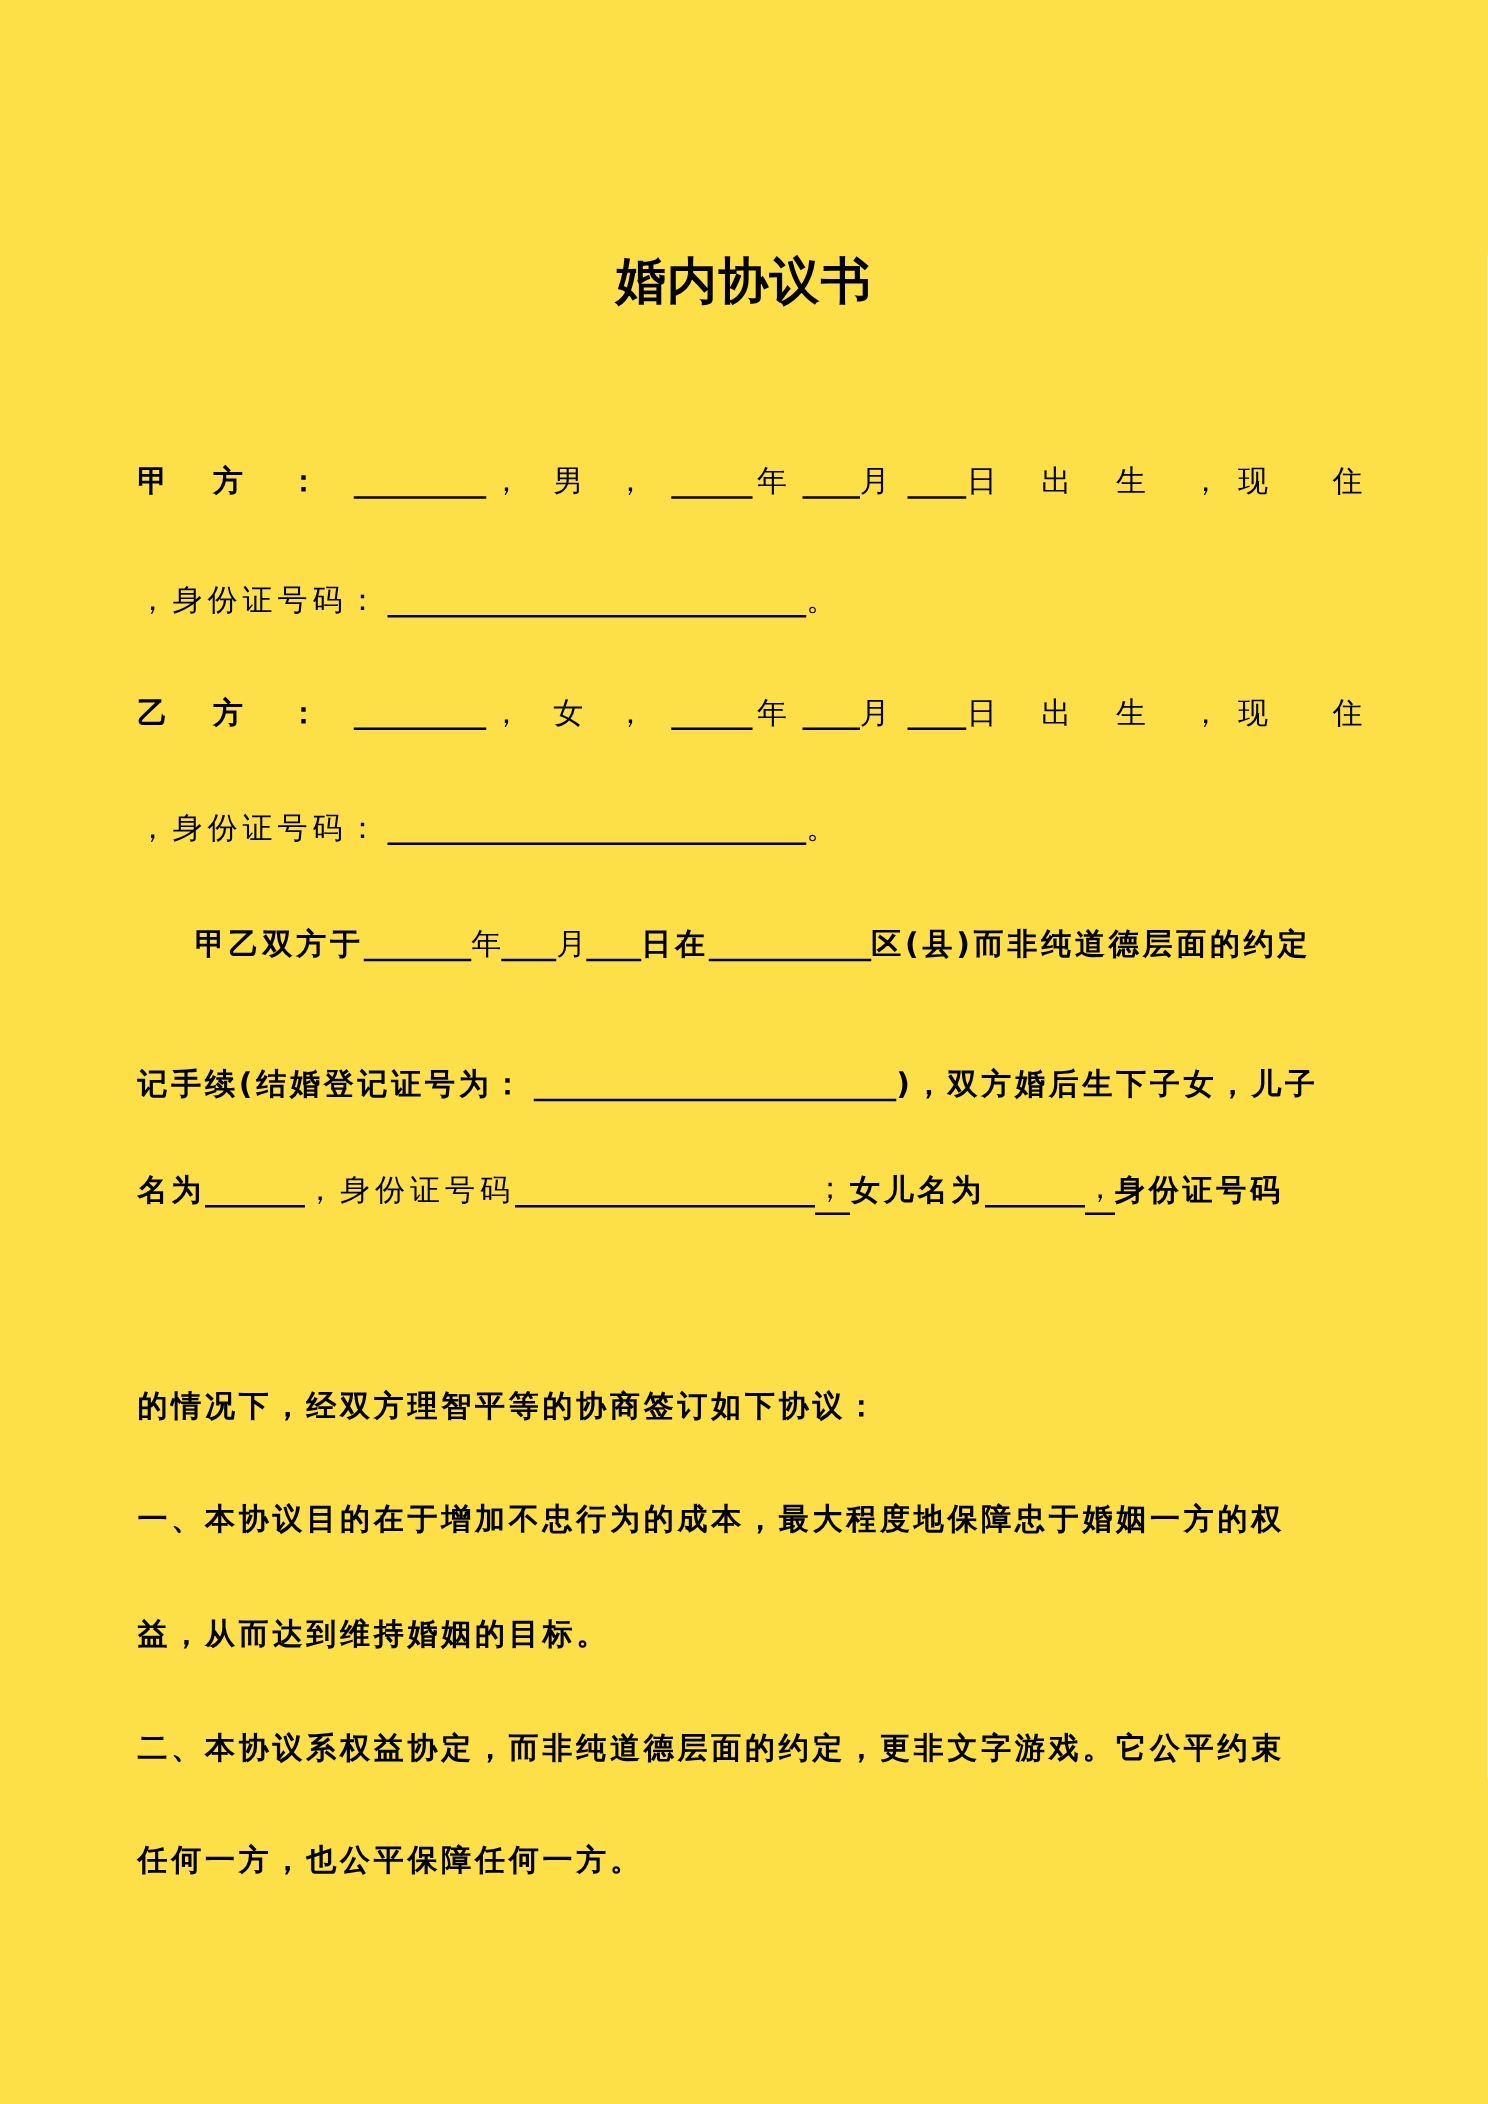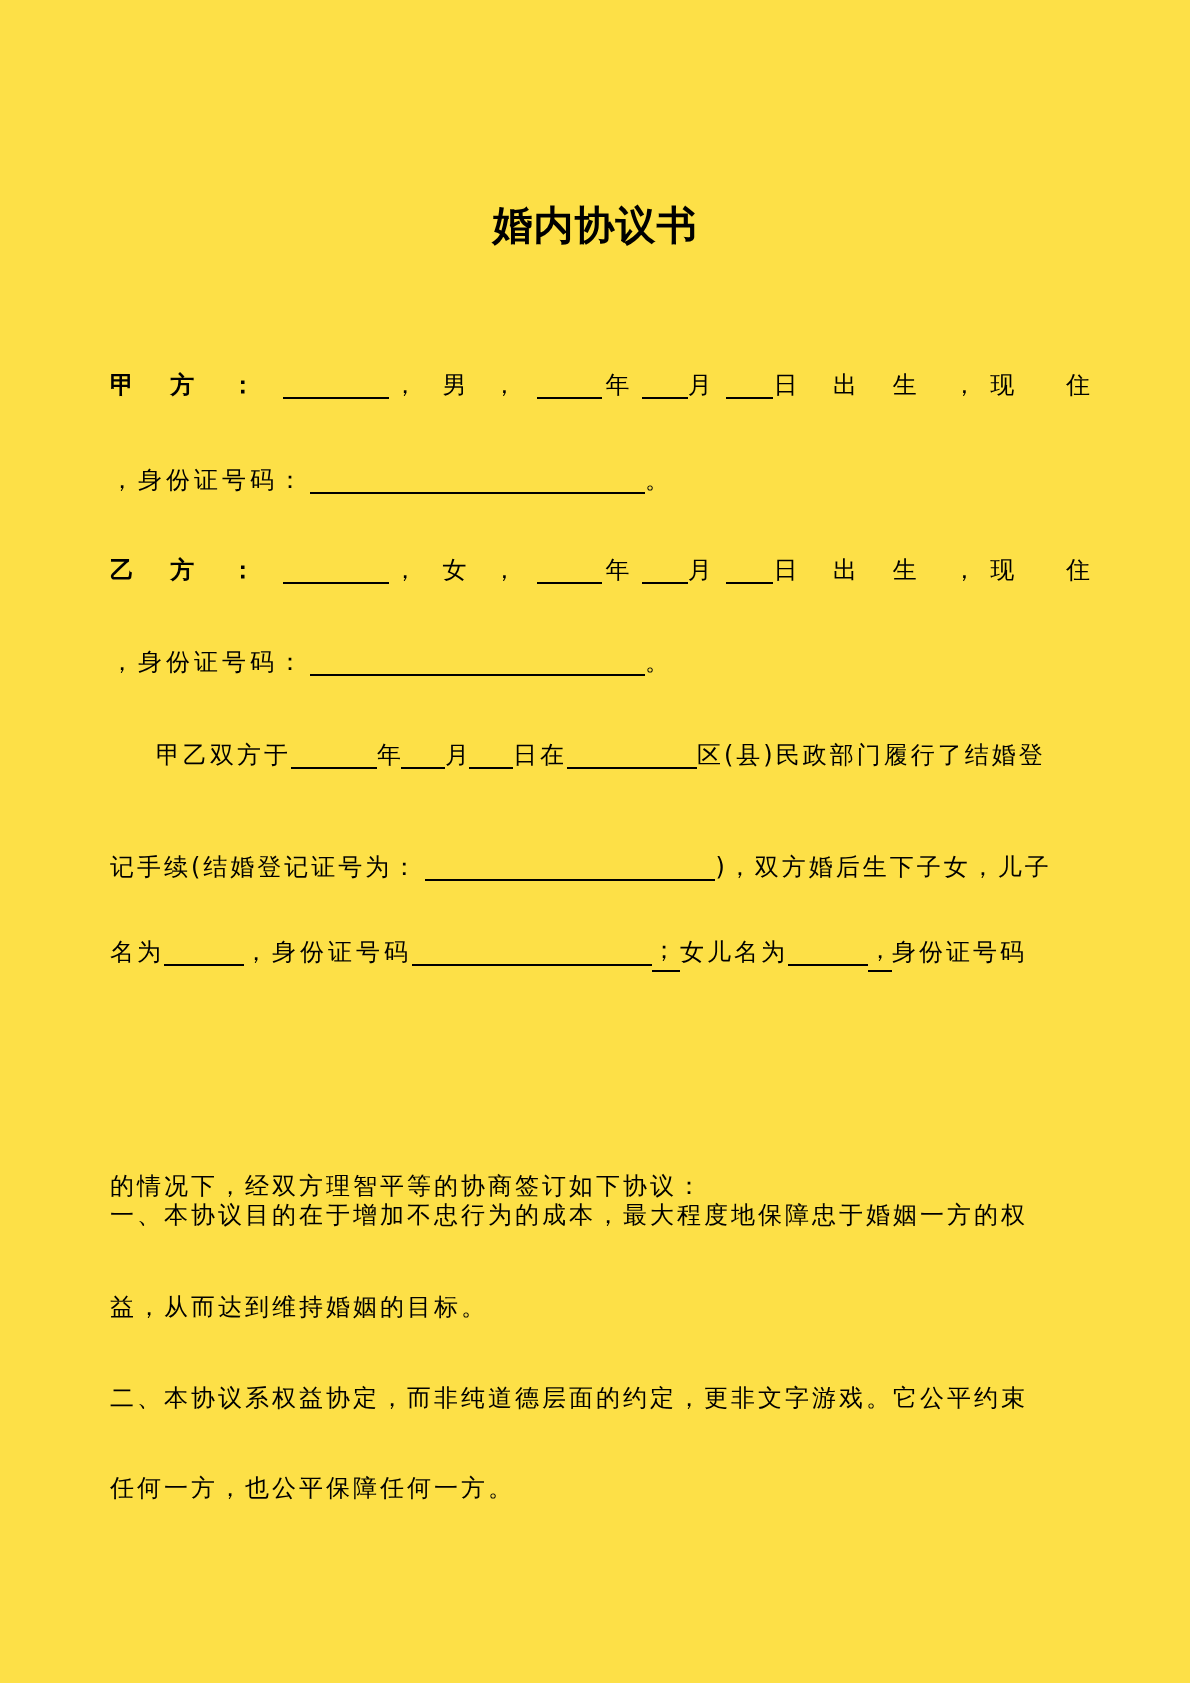--- a/index.html
+++ b/index.html
@@ -47,21 +47,21 @@
   .blank {
     display: inline-block;
     border-bottom: 2px solid #000;
     height: 28px;
     margin-bottom: 6px;
   }
   .bold { font-weight: bold; }
   .spaced { letter-spacing: 14px; }
   .sp9 { letter-spacing: 9px; }
   .sp4 { letter-spacing: 4px; }
-  .sp3 { letter-spacing: 3px; }
+  .sp3 { letter-spacing: 3px; font-weight: bold; }
   .ul { border-bottom: 2px solid #000; }
 </style>
 </head>
 <body>
 
 <div class="page">
 
   <div class="title">婚内协议书</div>
 
   <div class="line" style="top:365px;">
@@ -104,21 +104,21 @@
 
   <div class="line" style="top:735px;">
     <span class="seg sp3" style="margin-left:46px;">甲乙双方于</span>
     <span class="blank" style="width:86px;"></span>
     <span class="seg">年</span>
     <span class="blank" style="width:44px;"></span>
     <span class="seg">月</span>
     <span class="blank" style="width:44px;"></span>
     <span class="seg sp3">日在</span>
     <span class="blank" style="width:130px;"></span>
-    <span class="seg sp3">区(县)民政部门履行了结婚登</span>
+    <span class="seg sp3">区(县)而非纯道德层面的约定</span>
   </div>
 
   <div class="line" style="top:847px;">
     <span class="seg sp3">记手续(结婚登记证号为：</span>
     <span class="blank" style="width:290px; margin-left:6px;"></span>
     <span class="seg sp3">)，双方婚后生下子女，儿子</span>
   </div>
 
   <div class="line" style="top:918px;margin-top:14px;">
     <span class="seg sp3">名为</span>
@@ -126,21 +126,21 @@
     <span class="seg sp4">，身份证号码</span>
     <span class="blank" style="width:240px;"></span>
     <span class="seg ul" style="padding-right:4px;">；</span>
     <span class="seg sp3">女儿名为</span>
     <span class="blank" style="width:80px;"></span>
     <span class="seg ul">，</span>
     <span class="seg sp3">身份证号码</span>
   </div>
 
 
-  <div class="line" style="top:1166px;">
+  <div class="line" style="top:1105px;">
     <span class="seg sp3">的情况下，经双方理智平等的协商签订如下协议：</span>
   </div>
 
   <div class="line" style="top:1287px;">
     <span class="seg sp3">益，从而达到维持婚姻的目标。</span>
   </div>
   <div class="line" style="top:1195px;">
     <span class="seg sp3">一、本协议目的在于增加不忠行为的成本，最大程度地保障忠于婚姻一方的权</span>
   </div>
 

